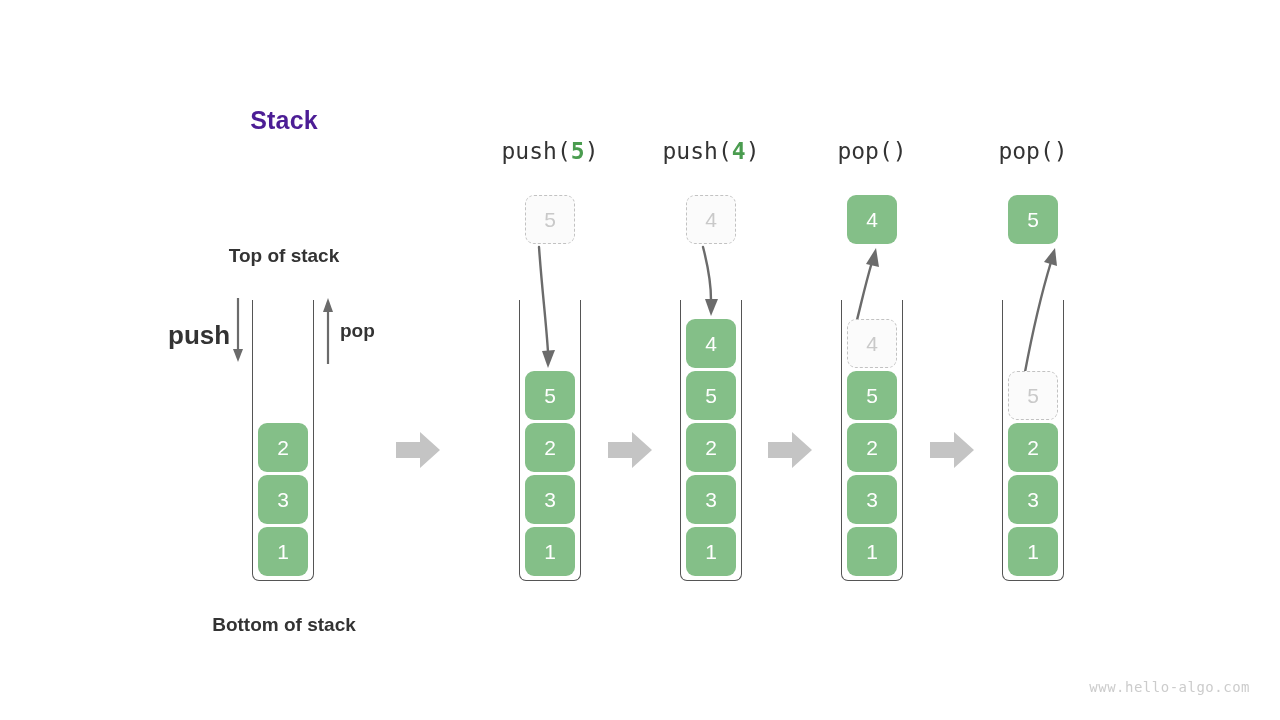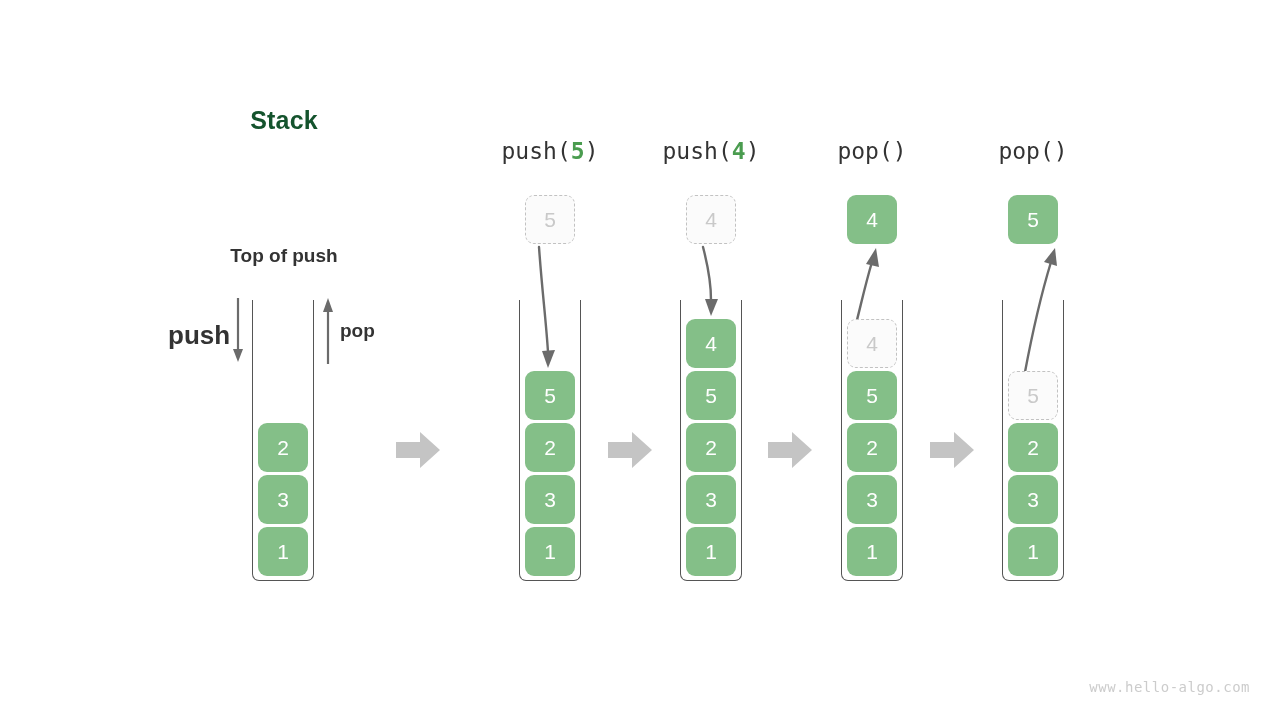--- a/index.html
+++ b/index.html
@@ -24,21 +24,21 @@
 
   
   .title-stack {
     position: absolute;
     left: 0;
     top: 106px;
     width: 568px;
     text-align: center;
     font-size: 25px;
     font-weight: bold;
-    color: #14532d;
+    color: #4c1d95;
     letter-spacing: 0.2px;
   }
   .label-top {
     position: absolute;
     left: 0;
     top: 245px;
     width: 568px;
     text-align: center;
     font-size: 19px;
     font-weight: bold;
@@ -183,21 +183,22 @@
     color: #cccccc;
     letter-spacing: 0.5px;
   }
 </style>
 </head>
 <body>
 
 <div class="canvas">
 
   <div class="title-stack">Stack</div>
-  <div class="label-top">Top of push</div>
+  <div class="label-top">Top of stack</div>
+  <div class="label-bottom">Bottom of stack</div>
   <div class="label-push">push</div>
   <div class="label-pop">pop</div>
 
   <div class="ref-stack">
     <div class="container"></div>
     <div class="box" style="top:423px">2</div>
     <div class="box" style="top:475px">3</div>
     <div class="box" style="top:527px">1</div>
   </div>
 

